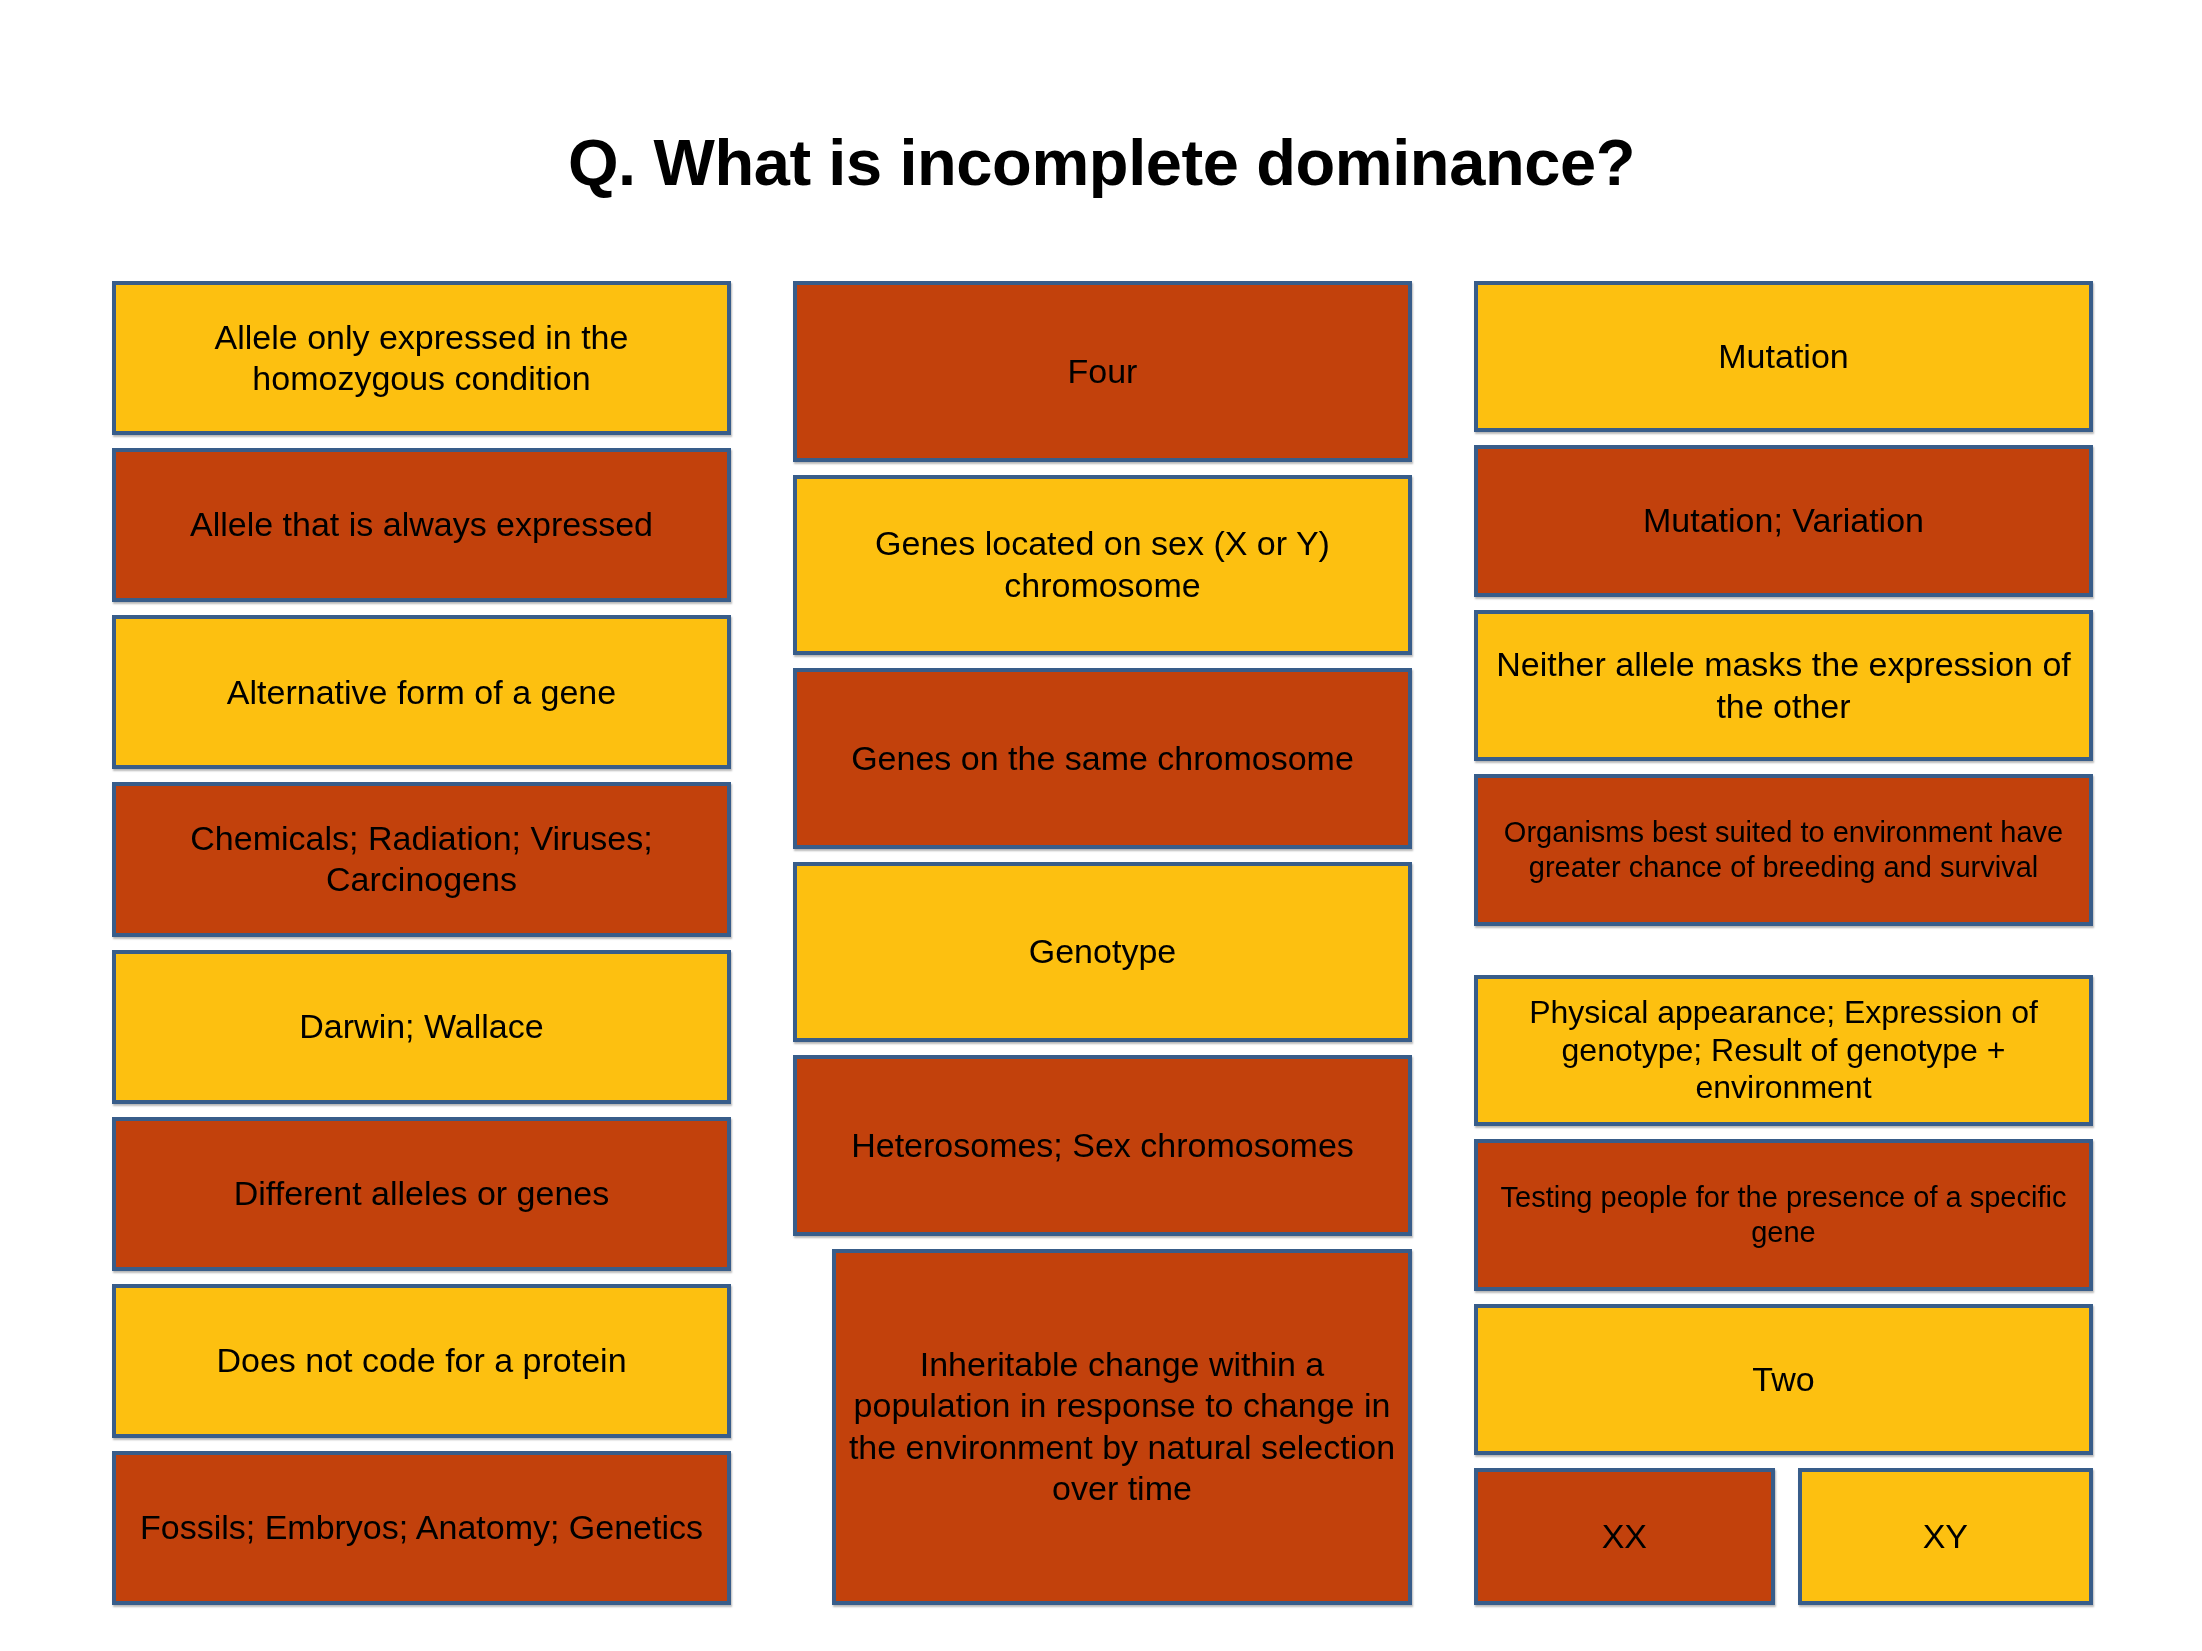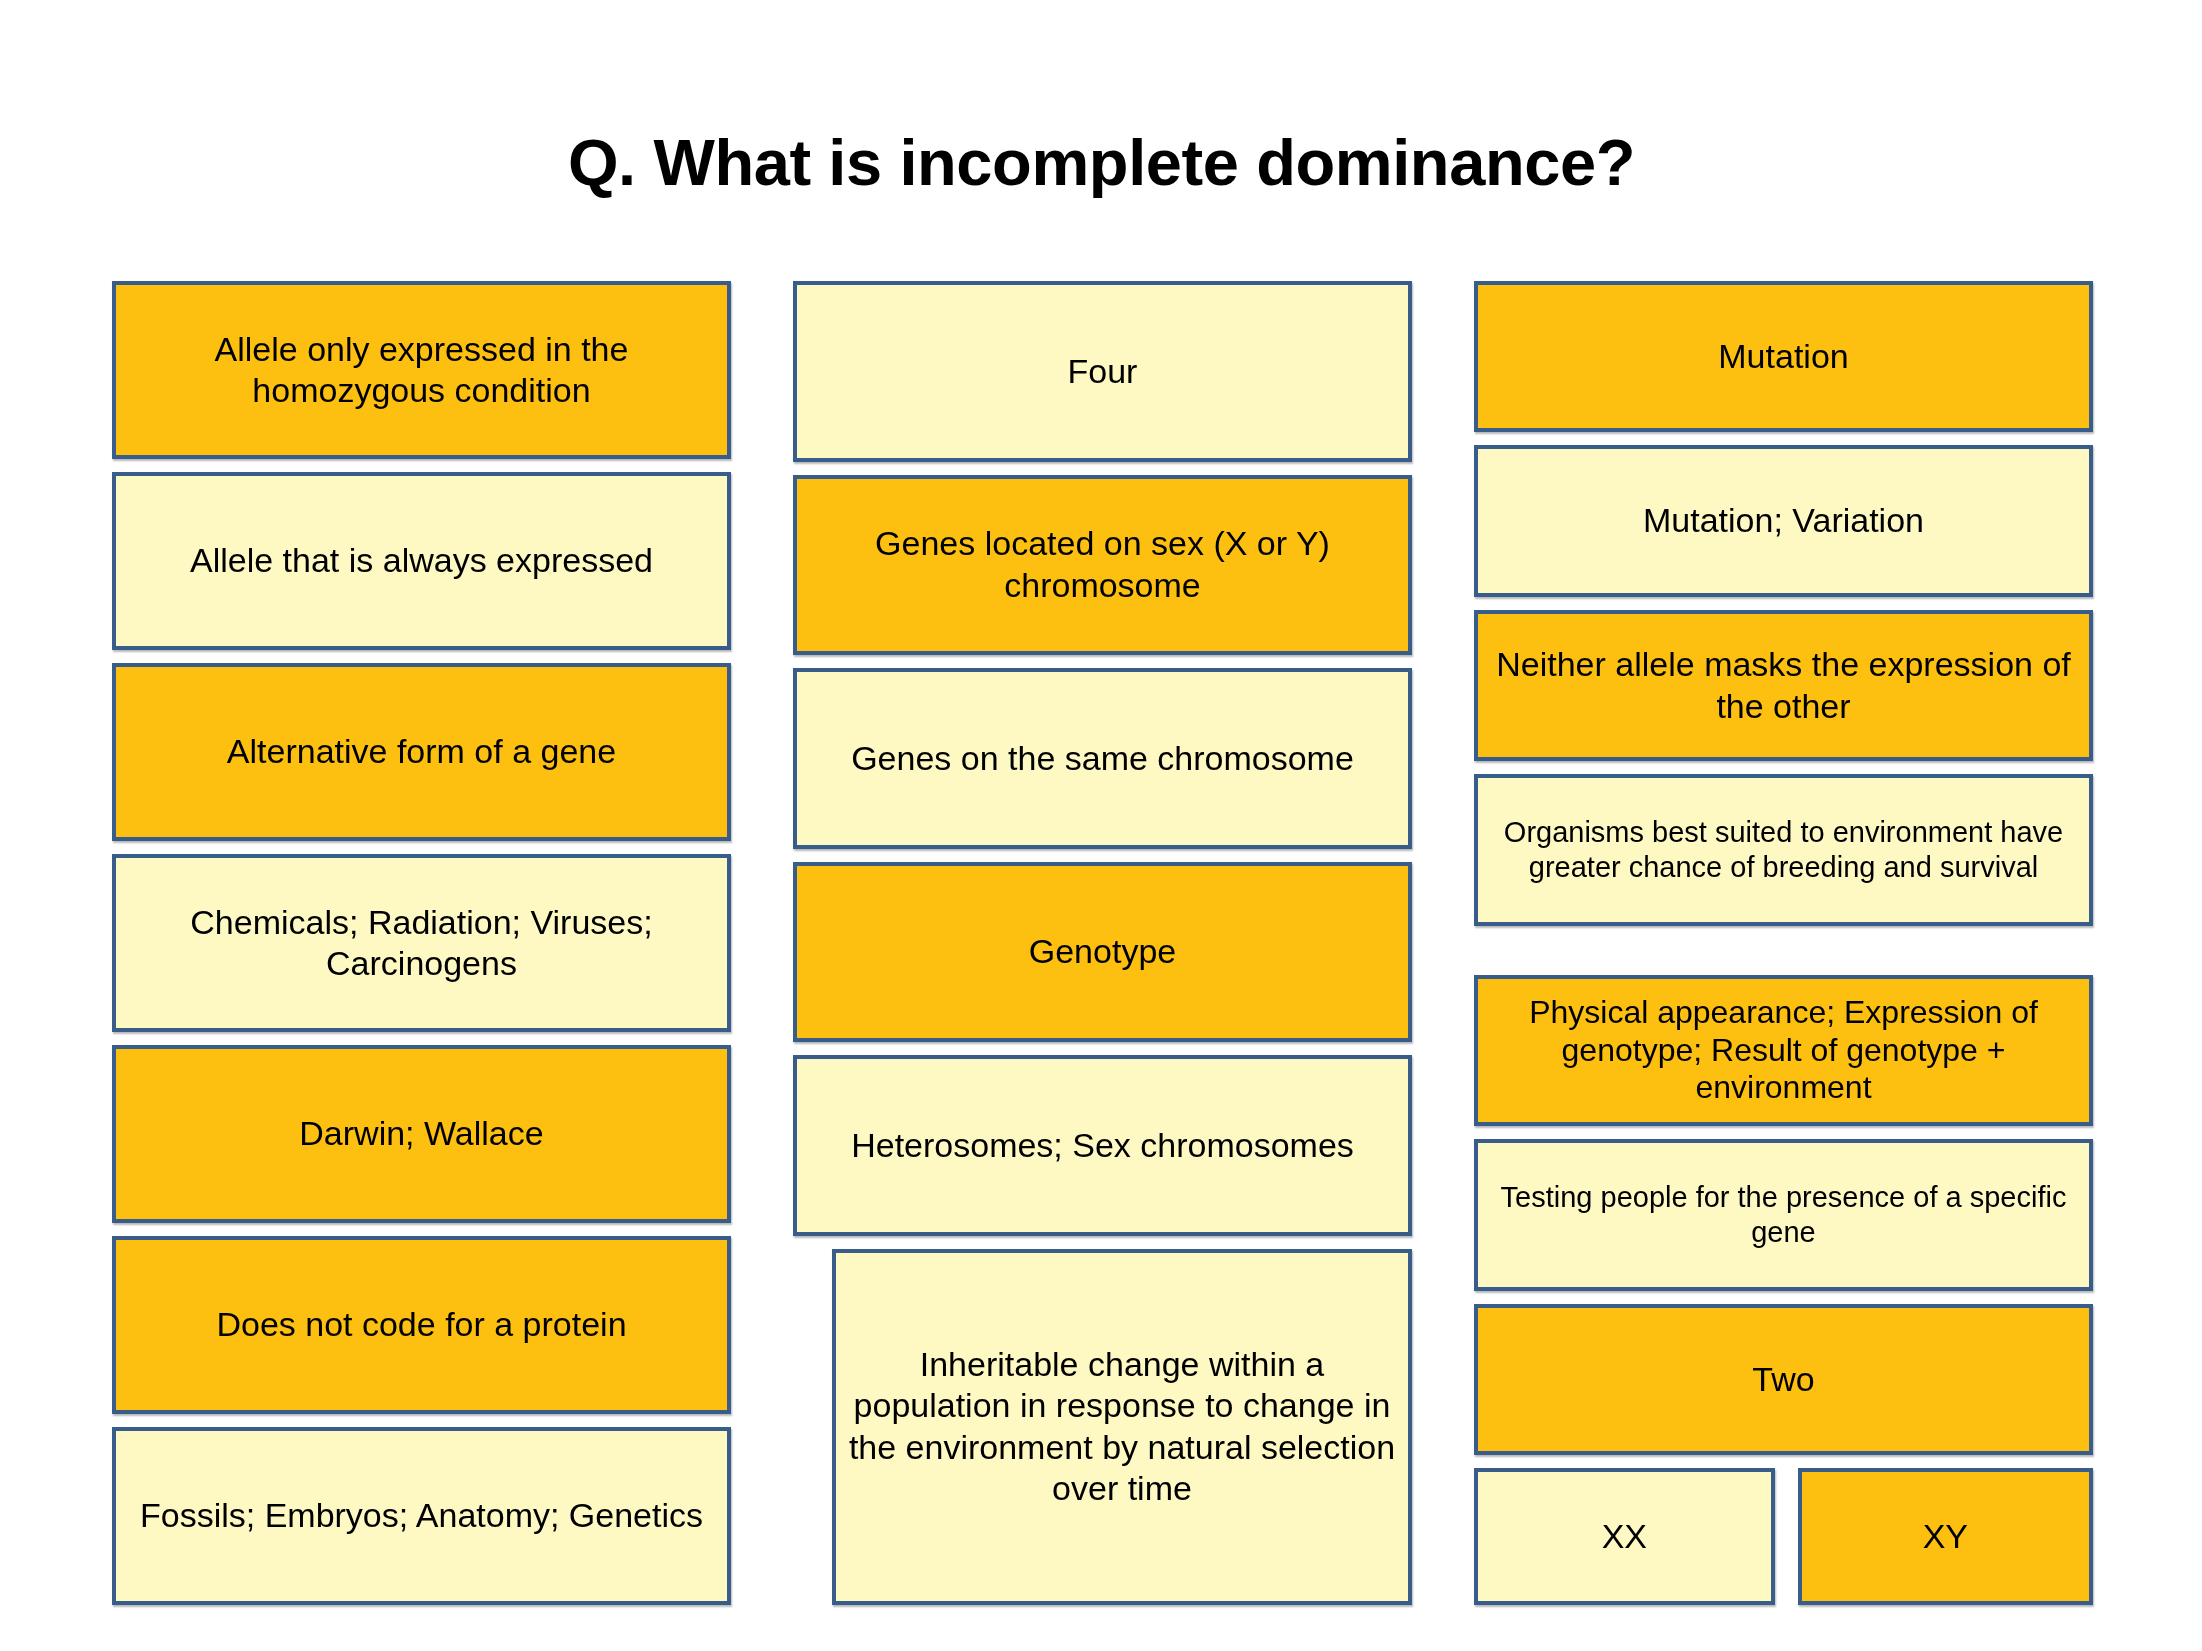--- a/index.html
+++ b/index.html
@@ -58,21 +58,21 @@
     align-items: center;
     justify-content: center;
     text-align: center;
     padding: 3.4px 12px;
     line-height: 1.22;
     font-size: 34px;
     color: #000000;
     box-shadow: 0.9px 1.7px 1.7px rgba(0,0,0,0.28);
   }
   .answer-card.yellow { background: #FDC010; }
-  .answer-card.blue   { background: #fef9c3; }
+  .answer-card.blue   { background: #c2410c; }
 
   
   .answer-card.size-sm { font-size: 29px; line-height: 1.22; }
   .answer-card.size-xs { font-size: 32px; line-height: 1.18; margin-top: 36px; }
 
   
   .answer-card.span2 { flex: 2.06 1 0; margin-left: 39px; }
 
   
   .split-row {
@@ -101,20 +101,23 @@
       <span class="card-text">Allele that is always expressed</span>
     </div>
     <div class="answer-card yellow">
       <span class="card-text">Alternative form of a gene</span>
     </div>
     <div class="answer-card blue">
       <span class="card-text">Chemicals; Radiation; Viruses; Carcinogens</span>
     </div>
     <div class="answer-card yellow">
       <span class="card-text">Darwin; Wallace</span>
+    </div>
+    <div class="answer-card blue">
+      <span class="card-text">Different alleles or genes</span>
     </div>
     <div class="answer-card yellow">
       <span class="card-text">Does not code for a protein</span>
     </div>
     <div class="answer-card blue">
       <span class="card-text">Fossils; Embryos; Anatomy; Genetics</span>
     </div>
   </div>
 
   <div class="answer-column">

